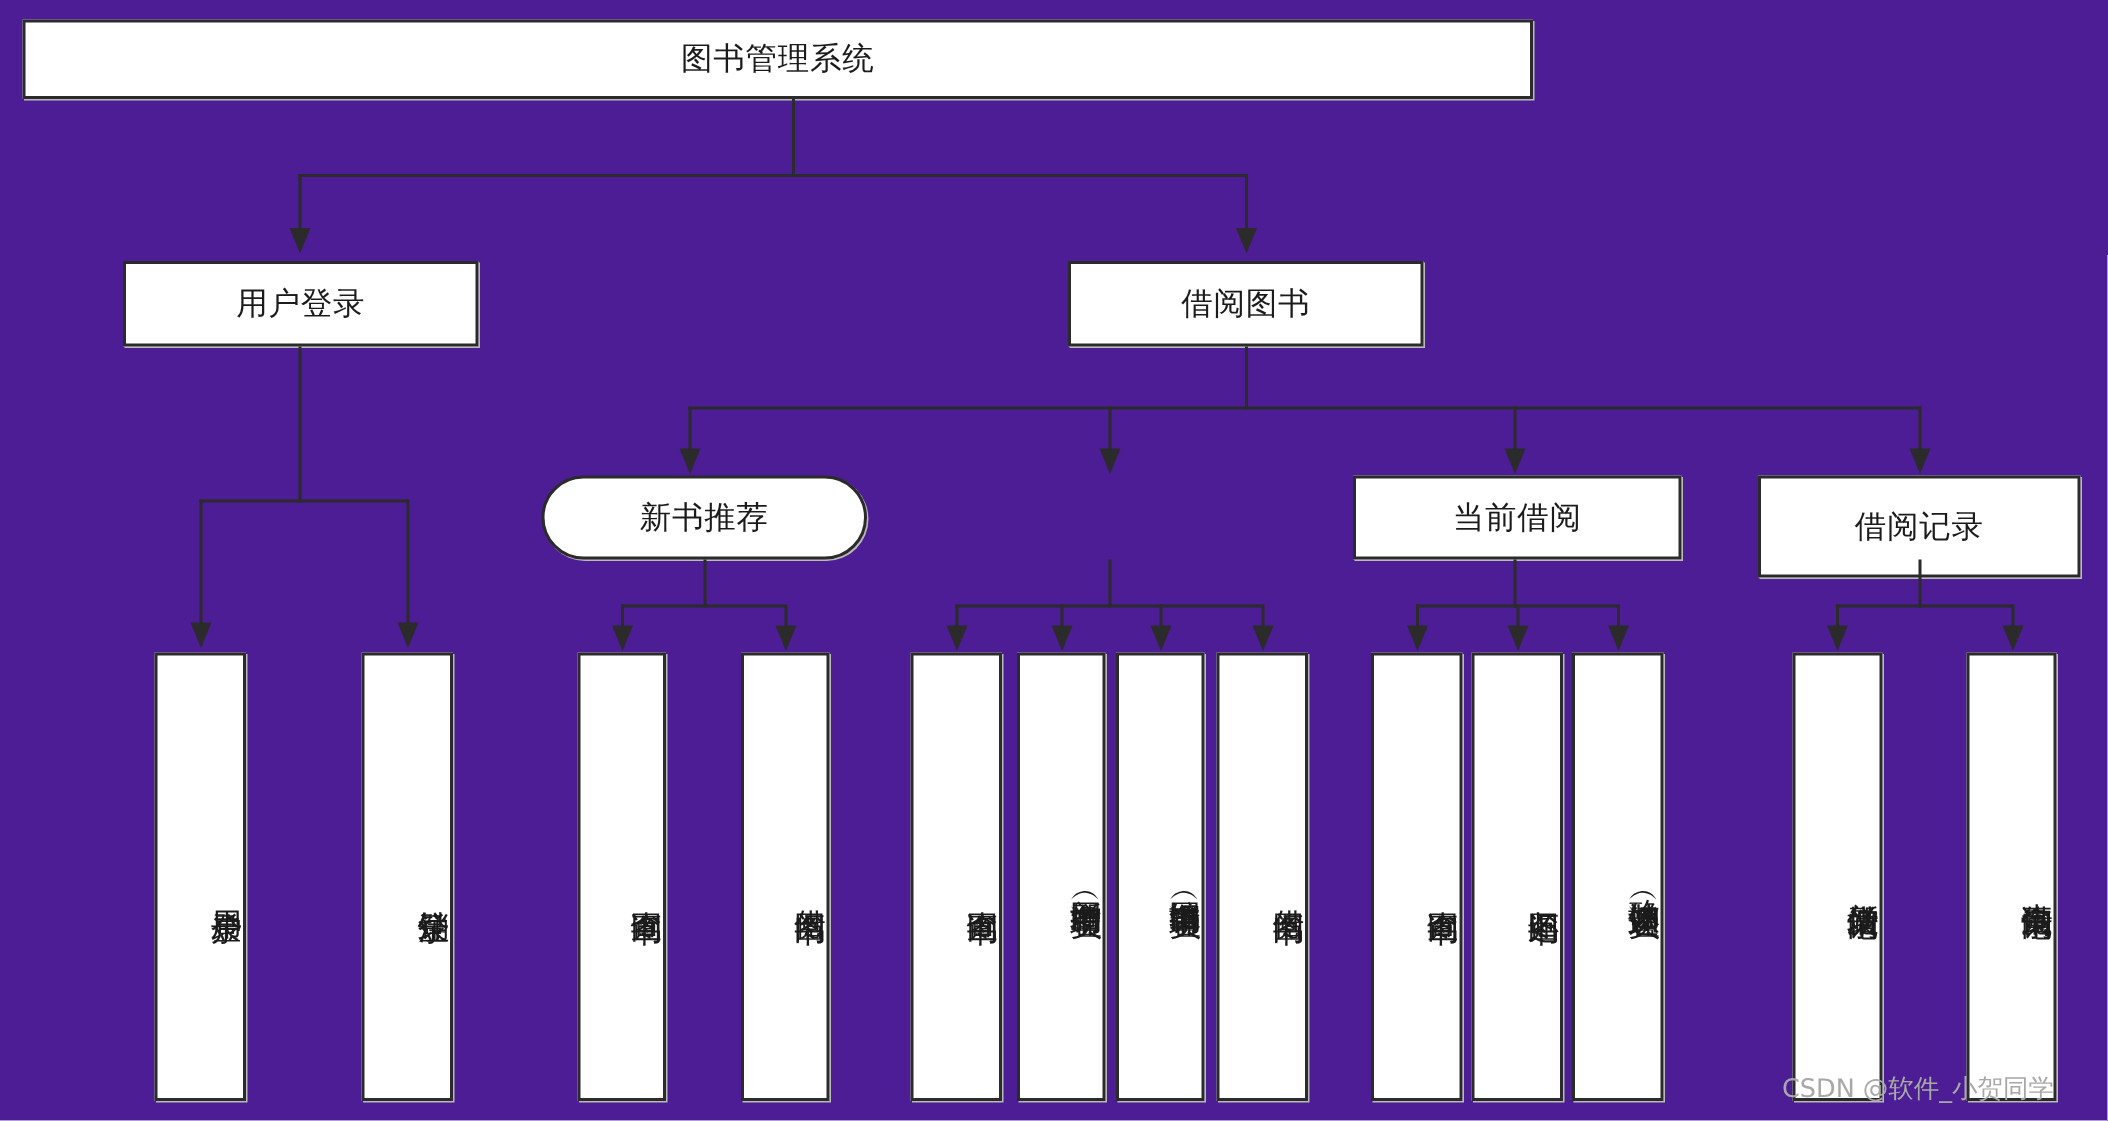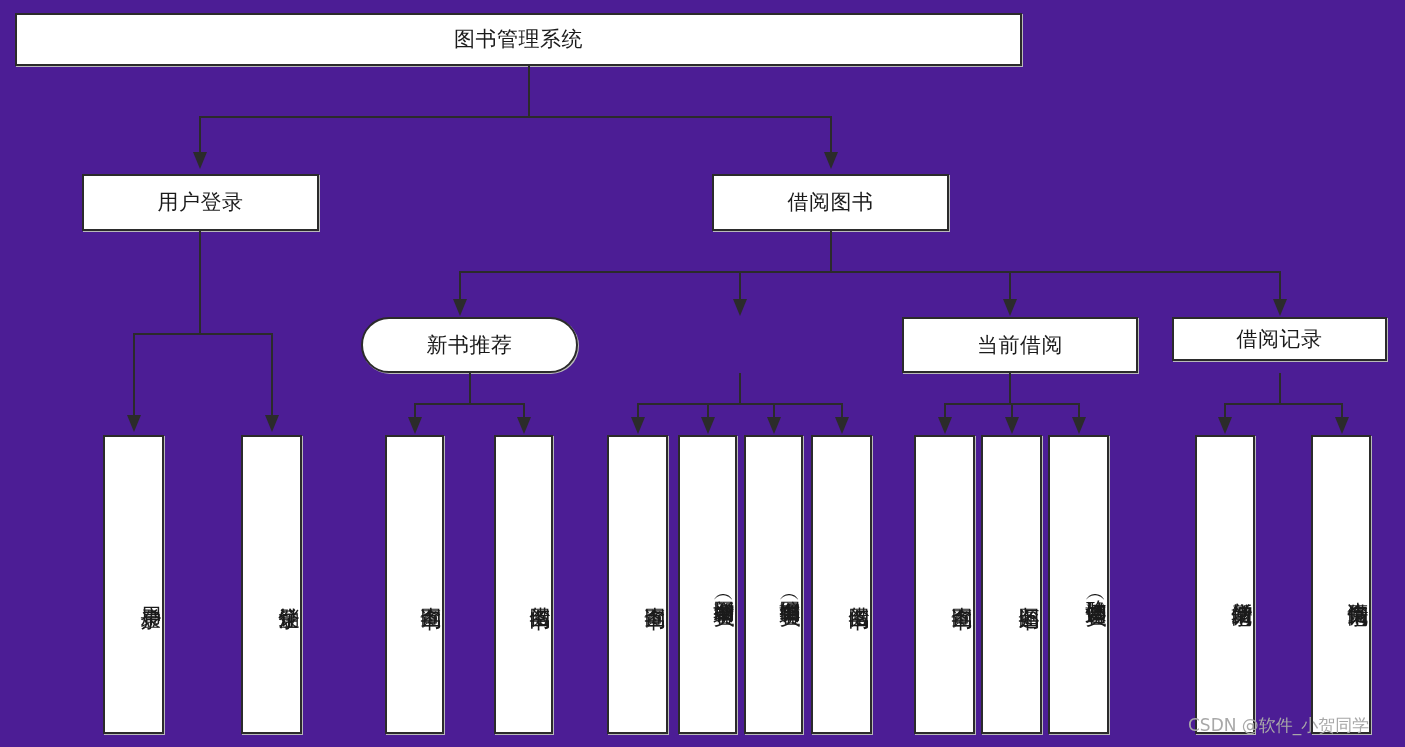--- a/index.html
+++ b/index.html
@@ -110,24 +110,24 @@
   <div class="vline" style="left:739px; top:271px; height:30px;"></div>
   <div class="arrow" style="left:733px; top:299px;"></div>
   <div class="vline" style="left:1009px; top:271px; height:30px;"></div>
   <div class="arrow" style="left:1003px; top:299px;"></div>
   <div class="vline" style="left:1279px; top:271px; height:30px;"></div>
   <div class="arrow" style="left:1273px; top:299px;"></div>
 
   <div class="node horiz" style="left:361px; top:317px; width:217px; height:56px;border-radius:28px;">
     <span>新书推荐</span>
   </div>
-  <div class="node horiz" style="left:902px; top:317px; width:236px; height:56px;">
+  <div class="node horiz" style="left:902px; top:317px; width:219px; height:56px;">
     <span>当前借阅</span>
   </div>
-  <div class="node horiz" style="left:1172px; top:317px; width:215px; height:44px;">
+  <div class="node horiz" style="left:1172px; top:317px; width:215px; height:68px;">
     <span>借阅记录</span>
   </div>
 
   <div class="vline" style="left:469px; top:373px; height:32px;"></div>
   <div class="hline" style="left:414px; top:403px; width:110px;"></div>
   <div class="vline" style="left:414px; top:403px; height:16px;"></div>
   <div class="arrow" style="left:408px; top:417px;"></div>
   <div class="vline" style="left:523px; top:403px; height:16px;"></div>
   <div class="arrow" style="left:517px; top:417px;"></div>
 

